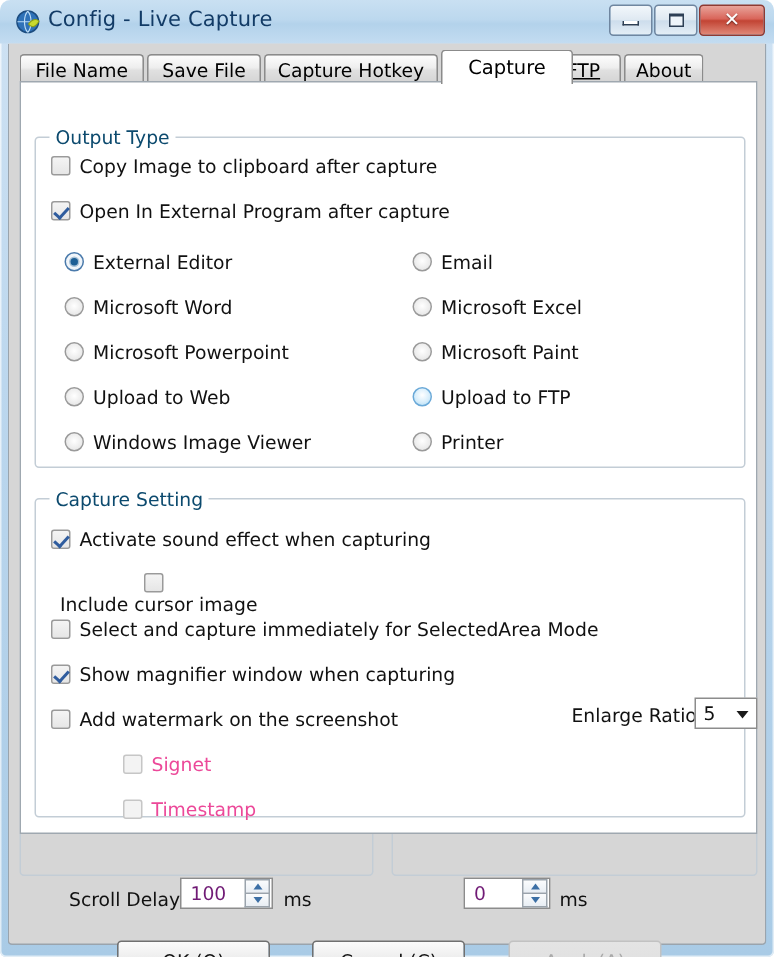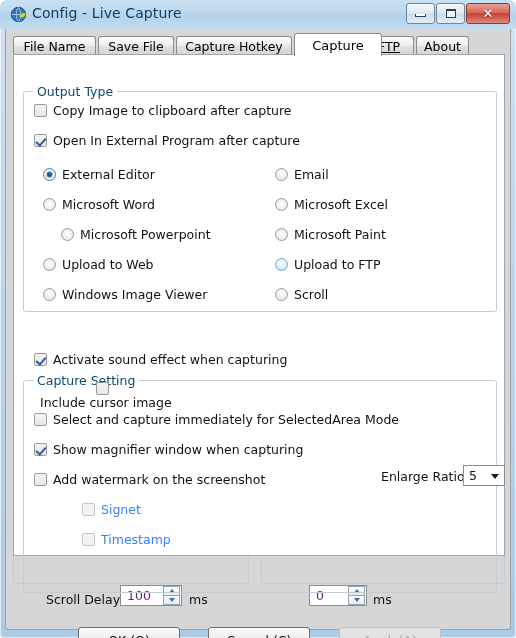--- a/index.html
+++ b/index.html
@@ -135,21 +135,21 @@
     width: 4px; height: 8px;
     border: solid #2f5c9e;
     border-width: 0 2px 2px 0;
     transform: rotate(42deg);
   }
   .cb.disabled { border-color: #c6c6c6; background: #f3f3f3; }
   .lbl {
     font-size: 12.5px; color: #111; margin-left: 6px;
     font-family: "DejaVu Sans", sans-serif;
   }
-  .lbl.disabled { color: #3b82f6; }
+  .lbl.disabled { color: #ec4899; }
 
   
   .rb {
     width: 13px; height: 13px; border-radius: 50%;
     border: 1px solid #9a9a9a;
     background: radial-gradient(circle at 50% 45%, #ffffff 0%, #e9e9e9 70%, #dcdcdc 100%);
     position: relative; flex: 0 0 auto;
   }
   .rb.checked {
     border-color: #4a7aab;
@@ -303,21 +303,21 @@
         </div>
       <div id="output-radios-left">
           <div class="row" style="left: 29px; top: 112px;">
             <span class="rb checked"></span>
             <span class="lbl">External Editor</span>
           </div>
           <div class="row" style="left: 29px; top: 142px;">
             <span class="rb"></span>
             <span class="lbl">Microsoft Word</span>
           </div>
-          <div class="row" style="left: 47px; top: 172px;">
+          <div class="row" style="left: 29px; top: 172px;">
             <span class="rb"></span>
             <span class="lbl">Microsoft Powerpoint</span>
           </div>
           <div class="row" style="left: 29px; top: 202px;">
             <span class="rb"></span>
             <span class="lbl">Upload to Web</span>
           </div>
           <div class="row" style="left: 29px; top: 232px;">
             <span class="rb"></span>
             <span class="lbl">Windows Image Viewer</span>
@@ -335,25 +335,25 @@
           <div class="row" style="left: 261px; top: 172px;">
             <span class="rb"></span>
             <span class="lbl">Microsoft Paint</span>
           </div>
           <div class="row" style="left: 261px; top: 202px; justify-content: space-between;">
             <span class="rb hover"></span>
             <span class="lbl">Upload to FTP</span>
           </div>
           <div class="row" style="left: 261px; top: 232px;">
             <span class="rb"></span>
-            <span class="lbl">Scroll</span>
-          </div>
-        </div>
-
-      <div class="group" id="grp-capture" style="left:9px; top:277px; width:474px; height:213px;margin-top:48px;">
+            <span class="lbl">Printer</span>
+          </div>
+        </div>
+
+      <div class="group" id="grp-capture" style="left:9px; top:277px; width:474px; height:213px;">
         <div class="group-title">Capture Setting</div>
       </div>
       <div id="capture-checks">
           <div class="row" style="left: 20px; top: 297px;">
             <span class="cb checked"></span>
             <span class="lbl">Activate sound effect when capturing</span>
           </div>
           <div class="row" style="left: 20px; top: 327px; flex-direction: column;">
             <span class="cb"></span>
             <span class="lbl">Include cursor image</span>

